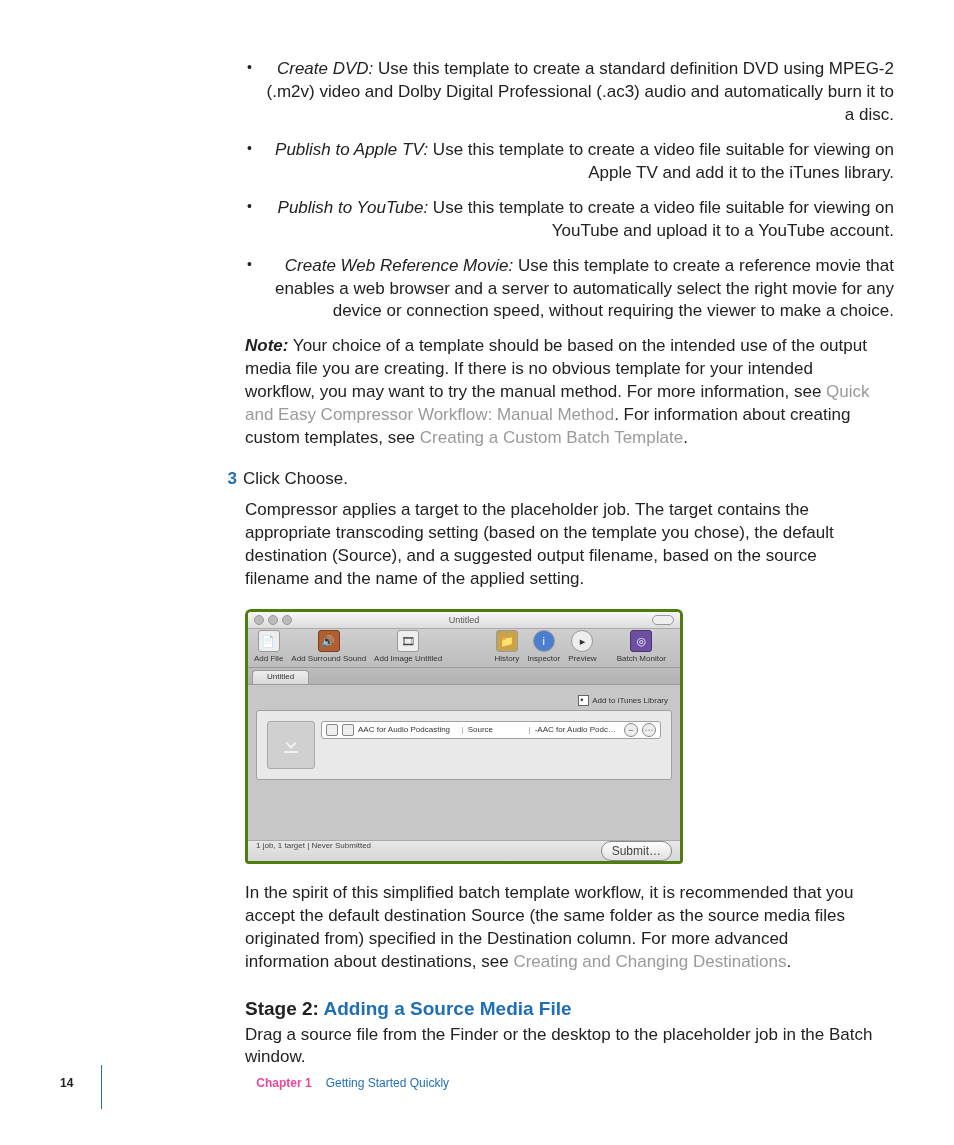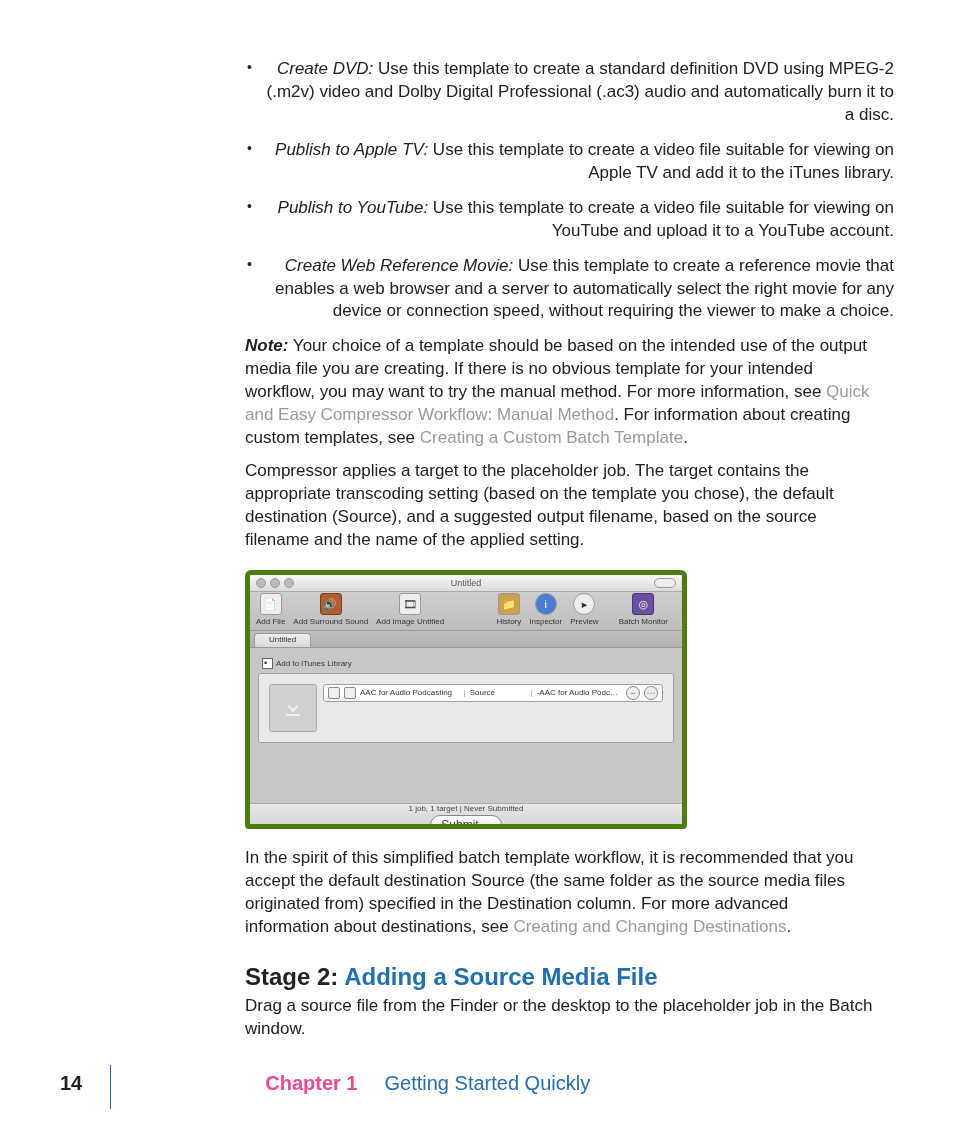--- a/index.html
+++ b/index.html
@@ -56,21 +56,21 @@
     text-align: right;
     margin-right: 6px;
   }
   .step-body { display: inline; }
   .after-step { margin-top: 8px; }
 
   
   .win-wrap {
     width: 432px;
     margin: 18px 0 18px 0;
-    border: 5px solid #4d7c0f;
+    border: 3px solid #4d7c0f;
     border-radius: 6px 6px 4px 4px;
     overflow: hidden;
     font-size: 9px;
     color: #333;
     background: #e4e4e4;
   }
   .win-titlebar {
     background: linear-gradient(#f7f7f7, #dcdcdc);
     border-bottom: 1px solid #aaa;
     height: 16px;
@@ -128,20 +128,21 @@
     border-bottom:none;
     border-radius: 4px 4px 0 0;
     padding: 1px 14px;
     font-size: 8px;
   }
   .win-body {
     background: #c7c7c7;
     padding: 8px;
   }
   .job-header {
+    text-align: right;
     font-size: 8px;
     color: #333;
     padding: 2px 4px 4px;
   }
   .job-header .chk {
     display:inline-block; width:9px; height:9px; border:1px solid #666; background:#fff; margin-right:3px; vertical-align:middle; position:relative;
   }
   .job-header .chk::after{content:"•"; position:absolute; left:1px; top:-2px; font-size:9px;}
   .job-row {
     background: #e9e9e9;
@@ -179,78 +180,80 @@
   .mini-ic {
     width:10px; height:10px; border:1px solid #888; border-radius:2px; background:#eee; display:inline-block;
   }
   .circ {
     width:12px; height:12px; border:1px solid #888; border-radius:50%; background:#eee; display:inline-flex; align-items:center; justify-content:center; font-size:9px; color:#555;
   }
   .win-status {
     background: linear-gradient(#e8e8e8,#d6d6d6);
     border-top:1px solid #aaa;
     height: 20px;
-    display:flex; align-items:center;
+    display:flex; align-items:flex-start;
     padding: 0 8px;
     font-size:8px;
     color:#444;
-    flex-direction:column;
   }
   .submit-btn {
     background: linear-gradient(#fff,#e0e0e0);
     border:1px solid #888;
     border-radius: 10px;
     padding: 1px 10px;
     font-size:12px;
   }
 
   h3.stage {
-    font-size: 24px;
+    font-size: 19px;
     font-weight: 700;
     margin: 22px 0 2px 0;
     color: #222;
   }
   h3.stage .blue { color: #1e6fb4; font-weight:700; }
 
   .footer {
     position: absolute;
     left: 0; right: 0;
     bottom: 40px;
     padding-left: 60px;
     display: flex;
     align-items: center;
-    font-size: 20px;
+    font-size: 12px;
   }
   .footer .pnum { font-weight:700; color:#222; margin-right: 28px; }
   .footer .vline {
     width: 1px; height: 44px;
     background: #1e6fb4;
     margin-right: 154px;
     position: relative; top: 4px;
   }
   .footer .chap { font-weight:700; color:#ec4899; margin-right: 14px; }
-  .footer .chapt { color:#1e6fb4;margin-left:13px; }
+  .footer .chapt { color:#1e6fb4; }
 </style>
 </head>
 <body>
 
 <div class="page">
   <div class="content">
 
     <ul class="bullets">
       <li><span class="ital">Create DVD:</span><span>  Use this template to create a standard definition DVD using MPEG-2 (.m2v) video and Dolby Digital Professional (.ac3) audio and automatically burn it to a disc.</span></li>
       <li><span class="ital">Publish to Apple TV:</span><span>  Use this template to create a video file suitable for viewing on Apple TV and add it to the iTunes library.</span></li>
       <li><span class="ital">Publish to YouTube:</span><span>  Use this template to create a video file suitable for viewing on YouTube and upload it to a YouTube account.</span></li>
       <li><span class="ital">Create Web Reference Movie:</span><span>  Use this template to create a reference movie that enables a web browser and a server to automatically select the right movie for any device or connection speed, without requiring the viewer to make a choice.</span></li>
     </ul>
 
     <p>
       <span class="ital bold">Note:</span><span>  Your choice of a template should be based on the intended use of the output media file you are creating. If there is no obvious template for your intended workflow, you may want to try the manual method. For more information, see </span><span class="link-gray">Quick and Easy Compressor Workflow: Manual Method</span><span>. For information about creating custom templates, see </span><span class="link-gray">Creating a Custom Batch Template</span><span>.</span>
     </p>
 
+    <div class="step-row">
+      <span class="step-num">3</span><span class="step-body">Click Choose.</span>
+    </div>
     <p class="after-step">Compressor applies a target to the placeholder job. The target contains the appropriate transcoding setting (based on the template you chose), the default destination (Source), and a suggested output filename, based on the source filename and the name of the applied setting.</p>
 
     <div class="win-wrap">
       <div class="win-titlebar">
         <div class="win-lights">
           <span></span>
           <span></span>
           <span></span>
         </div>
         <span>Untitled</span>

